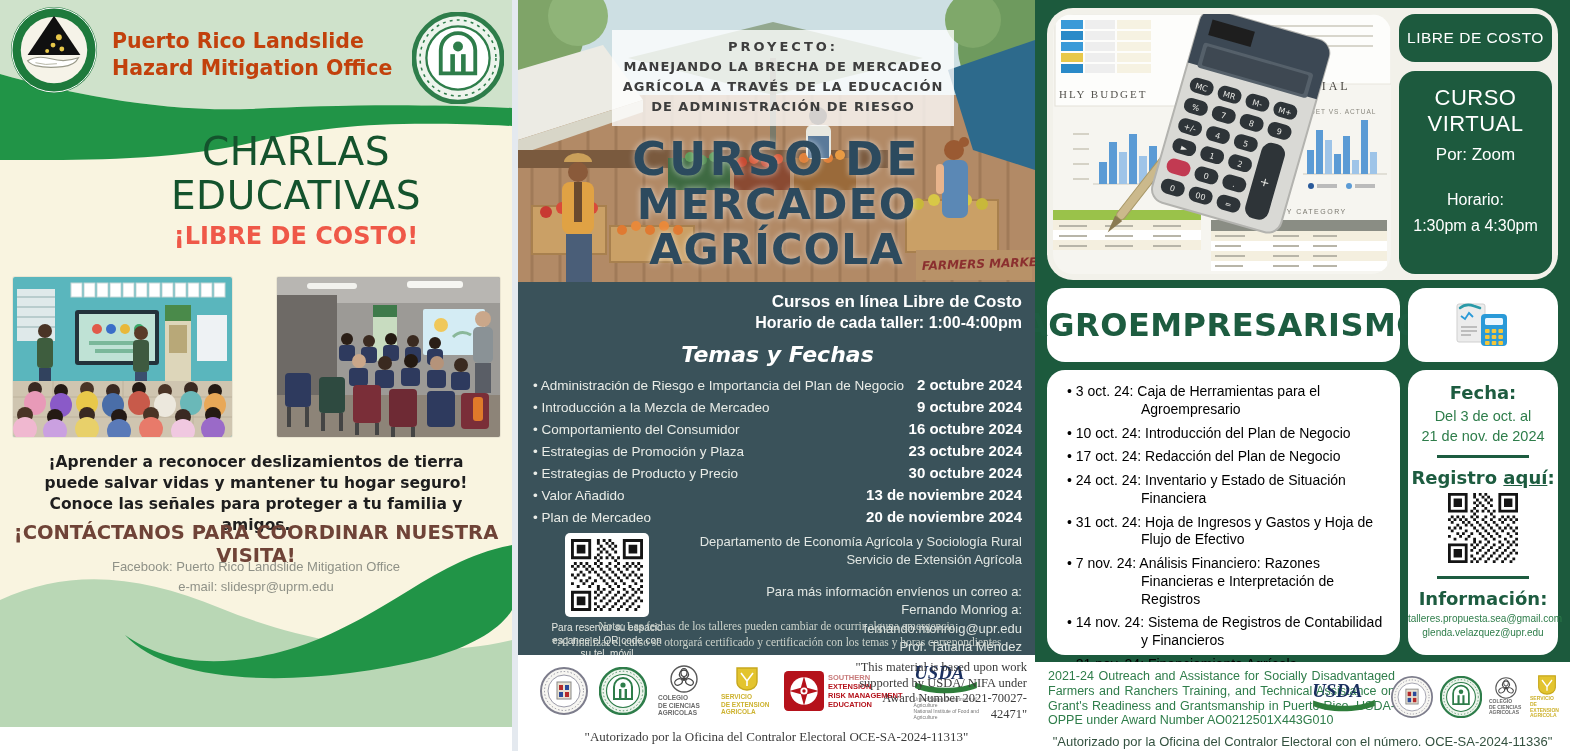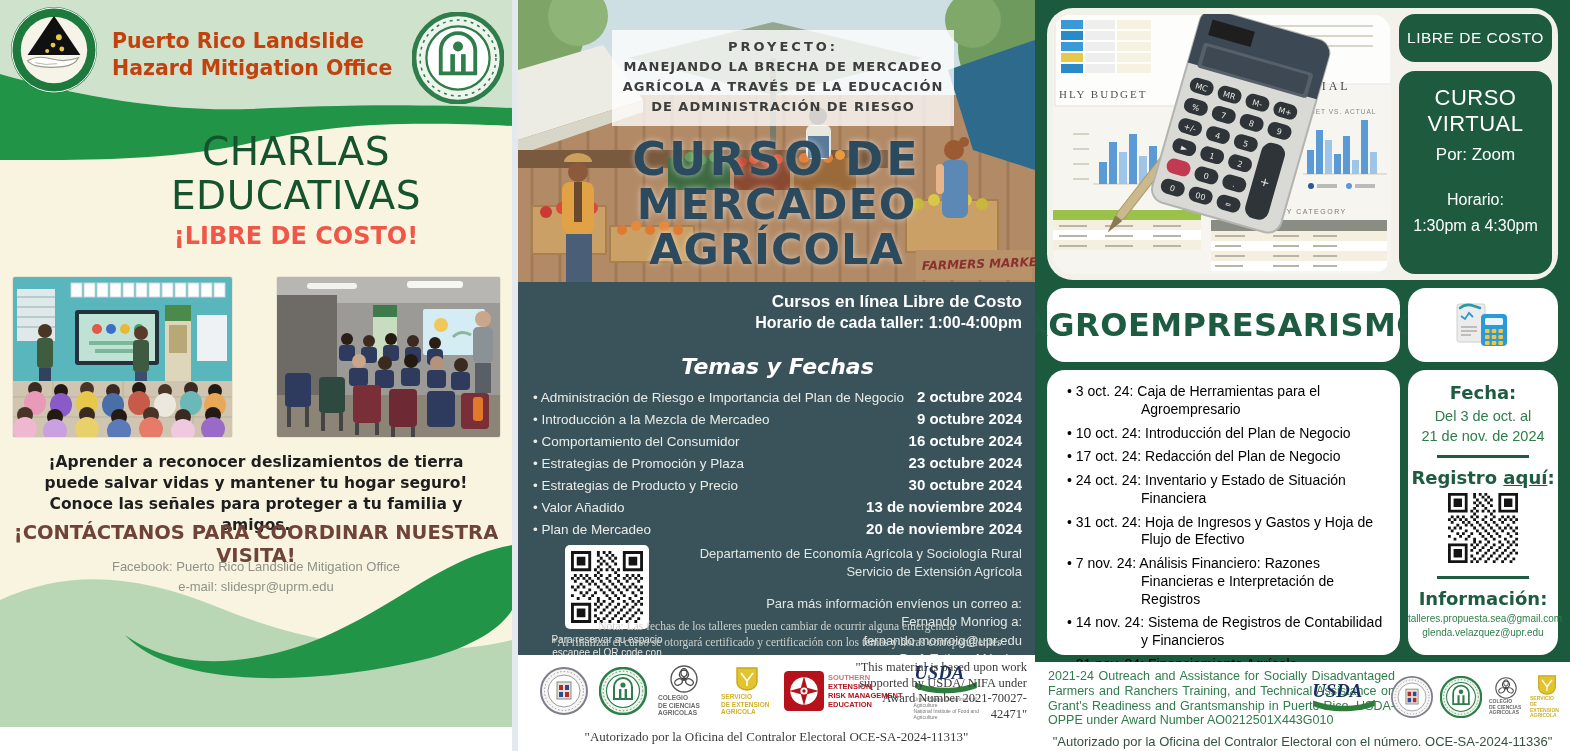--- a/index.html
+++ b/index.html
@@ -45,21 +45,21 @@
            font-family:"DejaVu Sans",sans-serif;font-weight:800;color:#2c4a5e;
            text-shadow:0 0 6px rgba(255,255,255,.55);}
   .mf-bigtitle .t1{font-size:46px;letter-spacing:3px;line-height:1.0;}
   .mf-bigtitle .t2{font-size:43px;letter-spacing:1px;line-height:1.05;}
   .mf-panel{position:absolute;top:282px;left:0;right:0;bottom:96px;background:#3a525a;
             padding:9px 13px 0 15px;z-index:2;}
   .mf-online{text-align:right;color:#fff;font-weight:bold;line-height:1.3;}
   .mf-online .o1{font-size:17px;}
   .mf-online .o2{font-size:16px;}
   .mf-temas{text-align:center;color:#fff;font-family:"DejaVu Sans",sans-serif;
-            font-style:italic;font-weight:800;font-size:22px;margin:20px 0 9px;}
+            font-style:italic;font-weight:800;font-size:22px;margin:8px 0 9px;}
   .mf-row{display:flex;justify-content:space-between;align-items:baseline;margin-bottom:5px;}
   .mf-row .topic{font-size:13.5px;color:#e9ece7;}
   .mf-row .topic::before{content:"•  ";color:#e9ece7;}
   .mf-row .date{font-size:15px;font-weight:bold;color:#fff;white-space:nowrap;margin-left:8px;}
   .mf-bottom{display:flex;margin-top:8px;}
   .mf-qrcol{width:128px;margin-left:10px;text-align:center;flex:0 0 auto;}
   .mf-qrbox{width:84px;height:84px;background:#fff;border-radius:5px;padding:6px;margin:0 auto;}
   .mf-qrcap{margin-top:4px;font-size:10px;line-height:1.3;color:#e6e8e2;}
   .mf-contact{flex:1;text-align:right;color:#e2e7e3;font-size:13px;line-height:1.4;}
   .mf-contact .gap{height:14px;}

